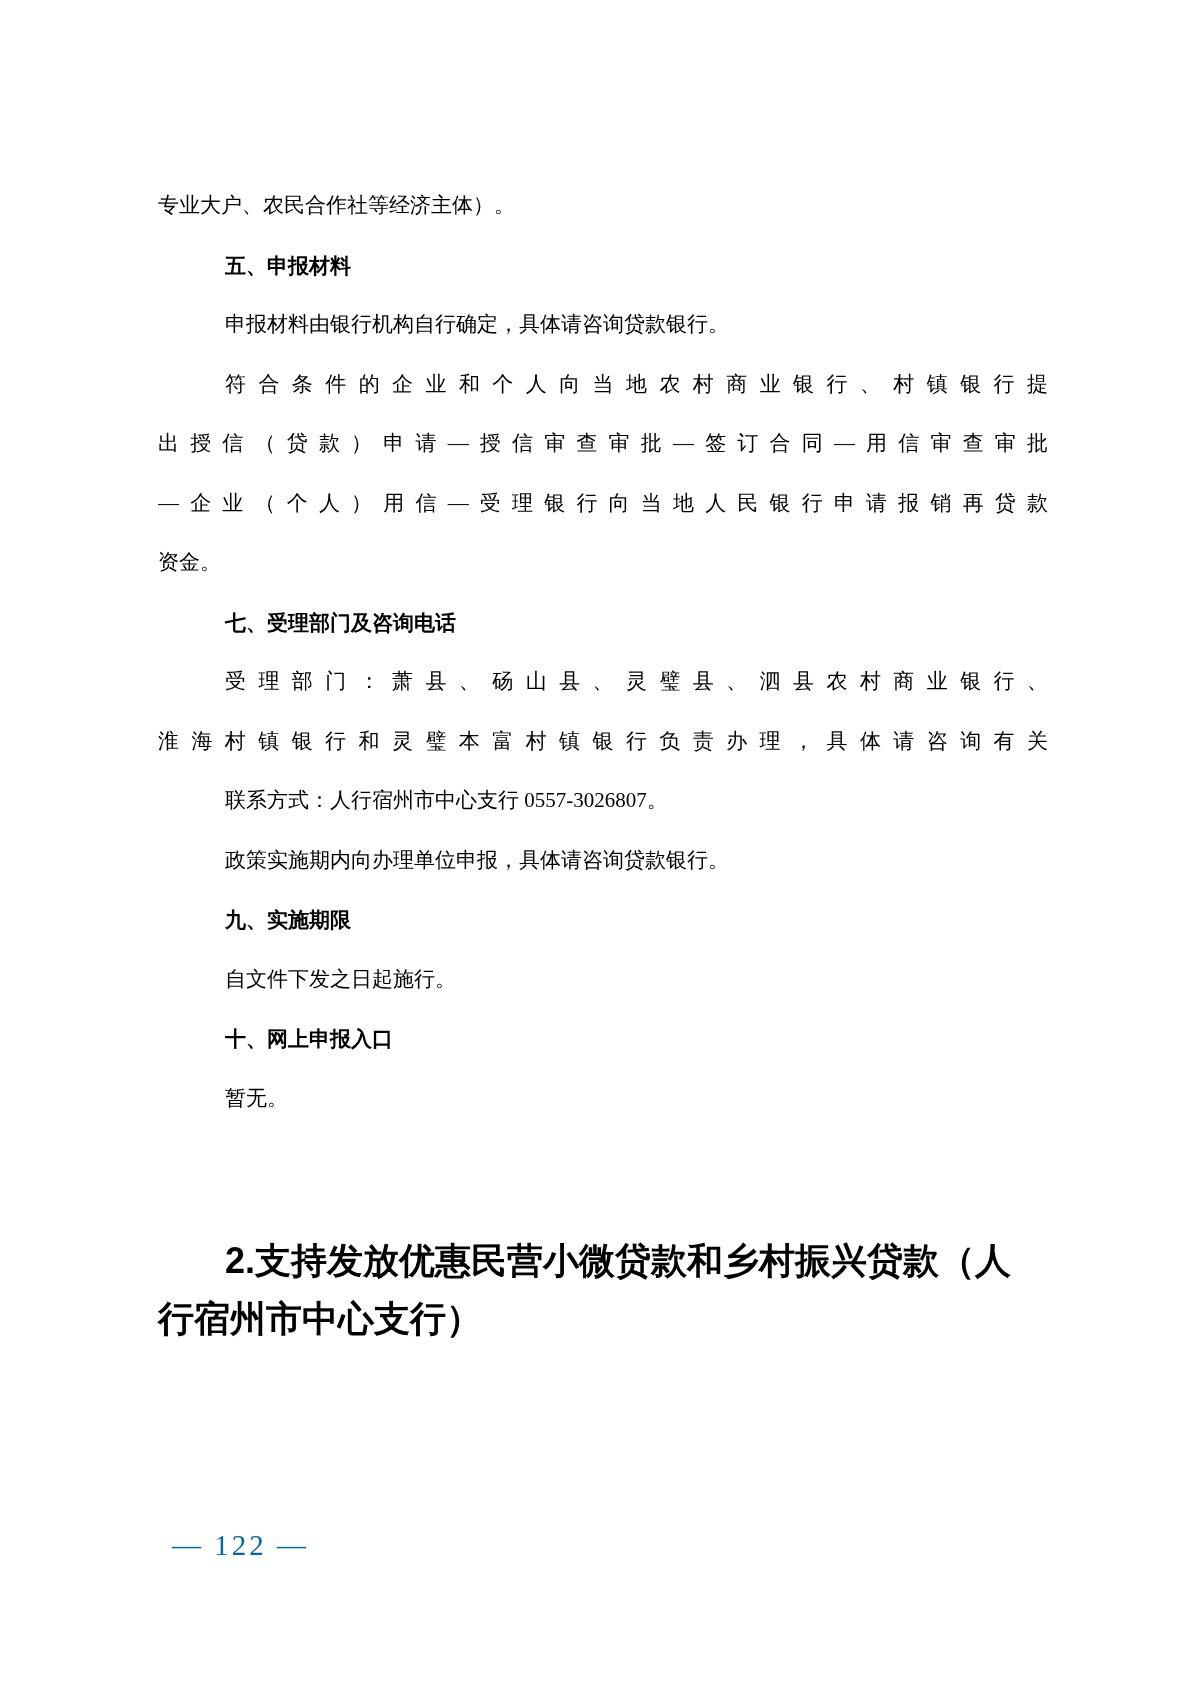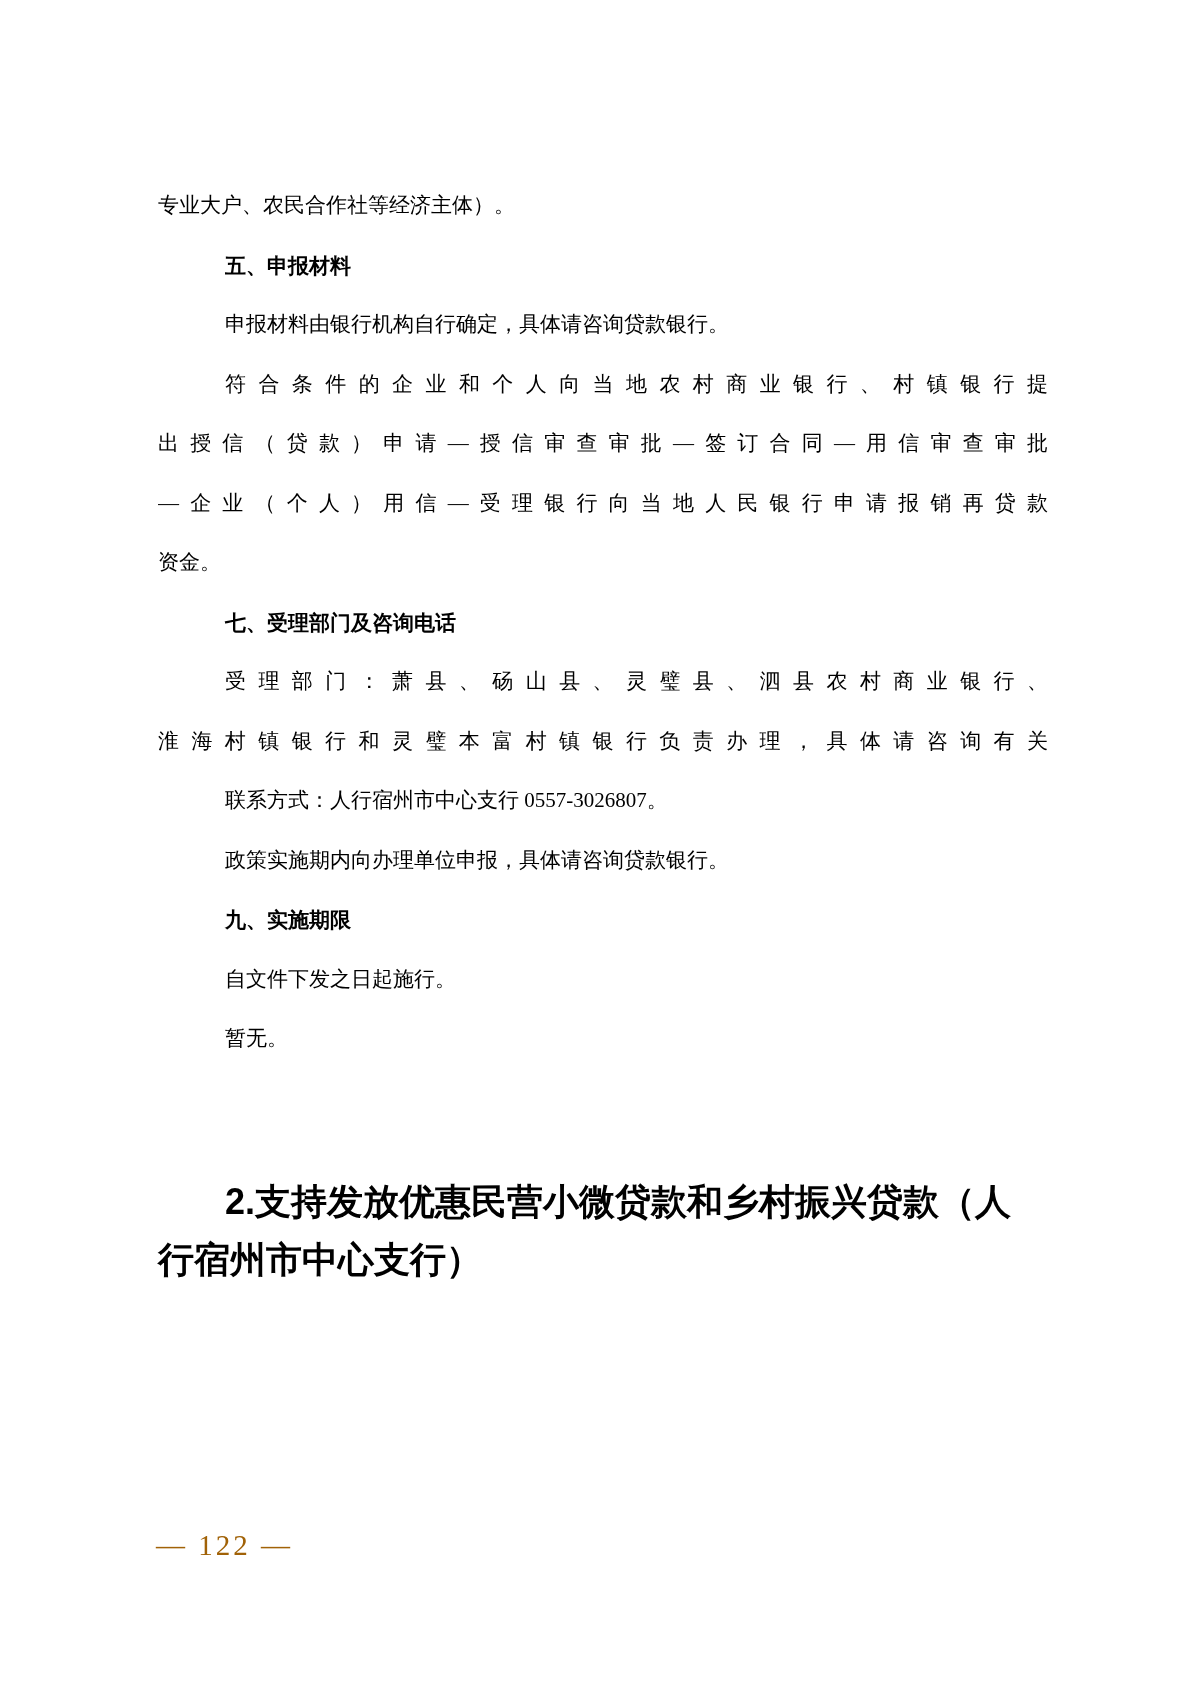--- a/index.html
+++ b/index.html
@@ -53,27 +53,27 @@
     line-height: 58px;
     white-space: nowrap;
     text-align: left;
   }
   .title-line.indent {
     padding-left: 67px;
     margin-top: 32px;
   }
   .page-number {
     position: absolute;
-    left: 156px;
+    left: 172px;
     top: 1527px;
     font-size: 29px;
     line-height: 36px;
     letter-spacing: 3px;
     font-family: "Liberation Serif", serif;
-    color: #a16207;
+    color: #0369a1;
   }
 </style>
 </head>
 <body>
 
 <div class="page">
   <div class="content">
       <div class="line">专业大户、农民合作社等经济主体）。</div>
       <div class="line heading indent">五、申报材料</div>
       <div class="line indent">申报材料由银行机构自行确定，具体请咨询贷款银行。</div>
@@ -81,19 +81,20 @@
       <div class="line justify">出授信（贷款）申请—授信审查审批—签订合同—用信审查审批</div>
       <div class="line justify">—企业（个人）用信—受理银行向当地人民银行申请报销再贷款</div>
       <div class="line">资金。</div>
       <div class="line heading indent">七、受理部门及咨询电话</div>
       <div class="line indent justify">受理部门：萧县、砀山县、灵璧县、泗县农村商业银行、</div>
       <div class="line justify">淮海村镇银行和灵璧本富村镇银行负责办理，具体请咨询有关</div>
       <div class="line indent">联系方式：人行宿州市中心支行 0557-3026807。</div>
       <div class="line indent">政策实施期内向办理单位申报，具体请咨询贷款银行。</div>
       <div class="line heading indent">九、实施期限</div>
       <div class="line indent">自文件下发之日起施行。</div>
+      <div class="line heading indent">十、网上申报入口</div>
       <div class="line indent">暂无。</div>
       <div class="spacer"></div>
       <div class="title-line indent">2.支持发放优惠民营小微贷款和乡村振兴贷款（人</div>
       <div class="title-line">行宿州市中心支行）</div>
     </div>
   <div class="page-number">— 122 —</div>
 </div>
 
 </body></html>

